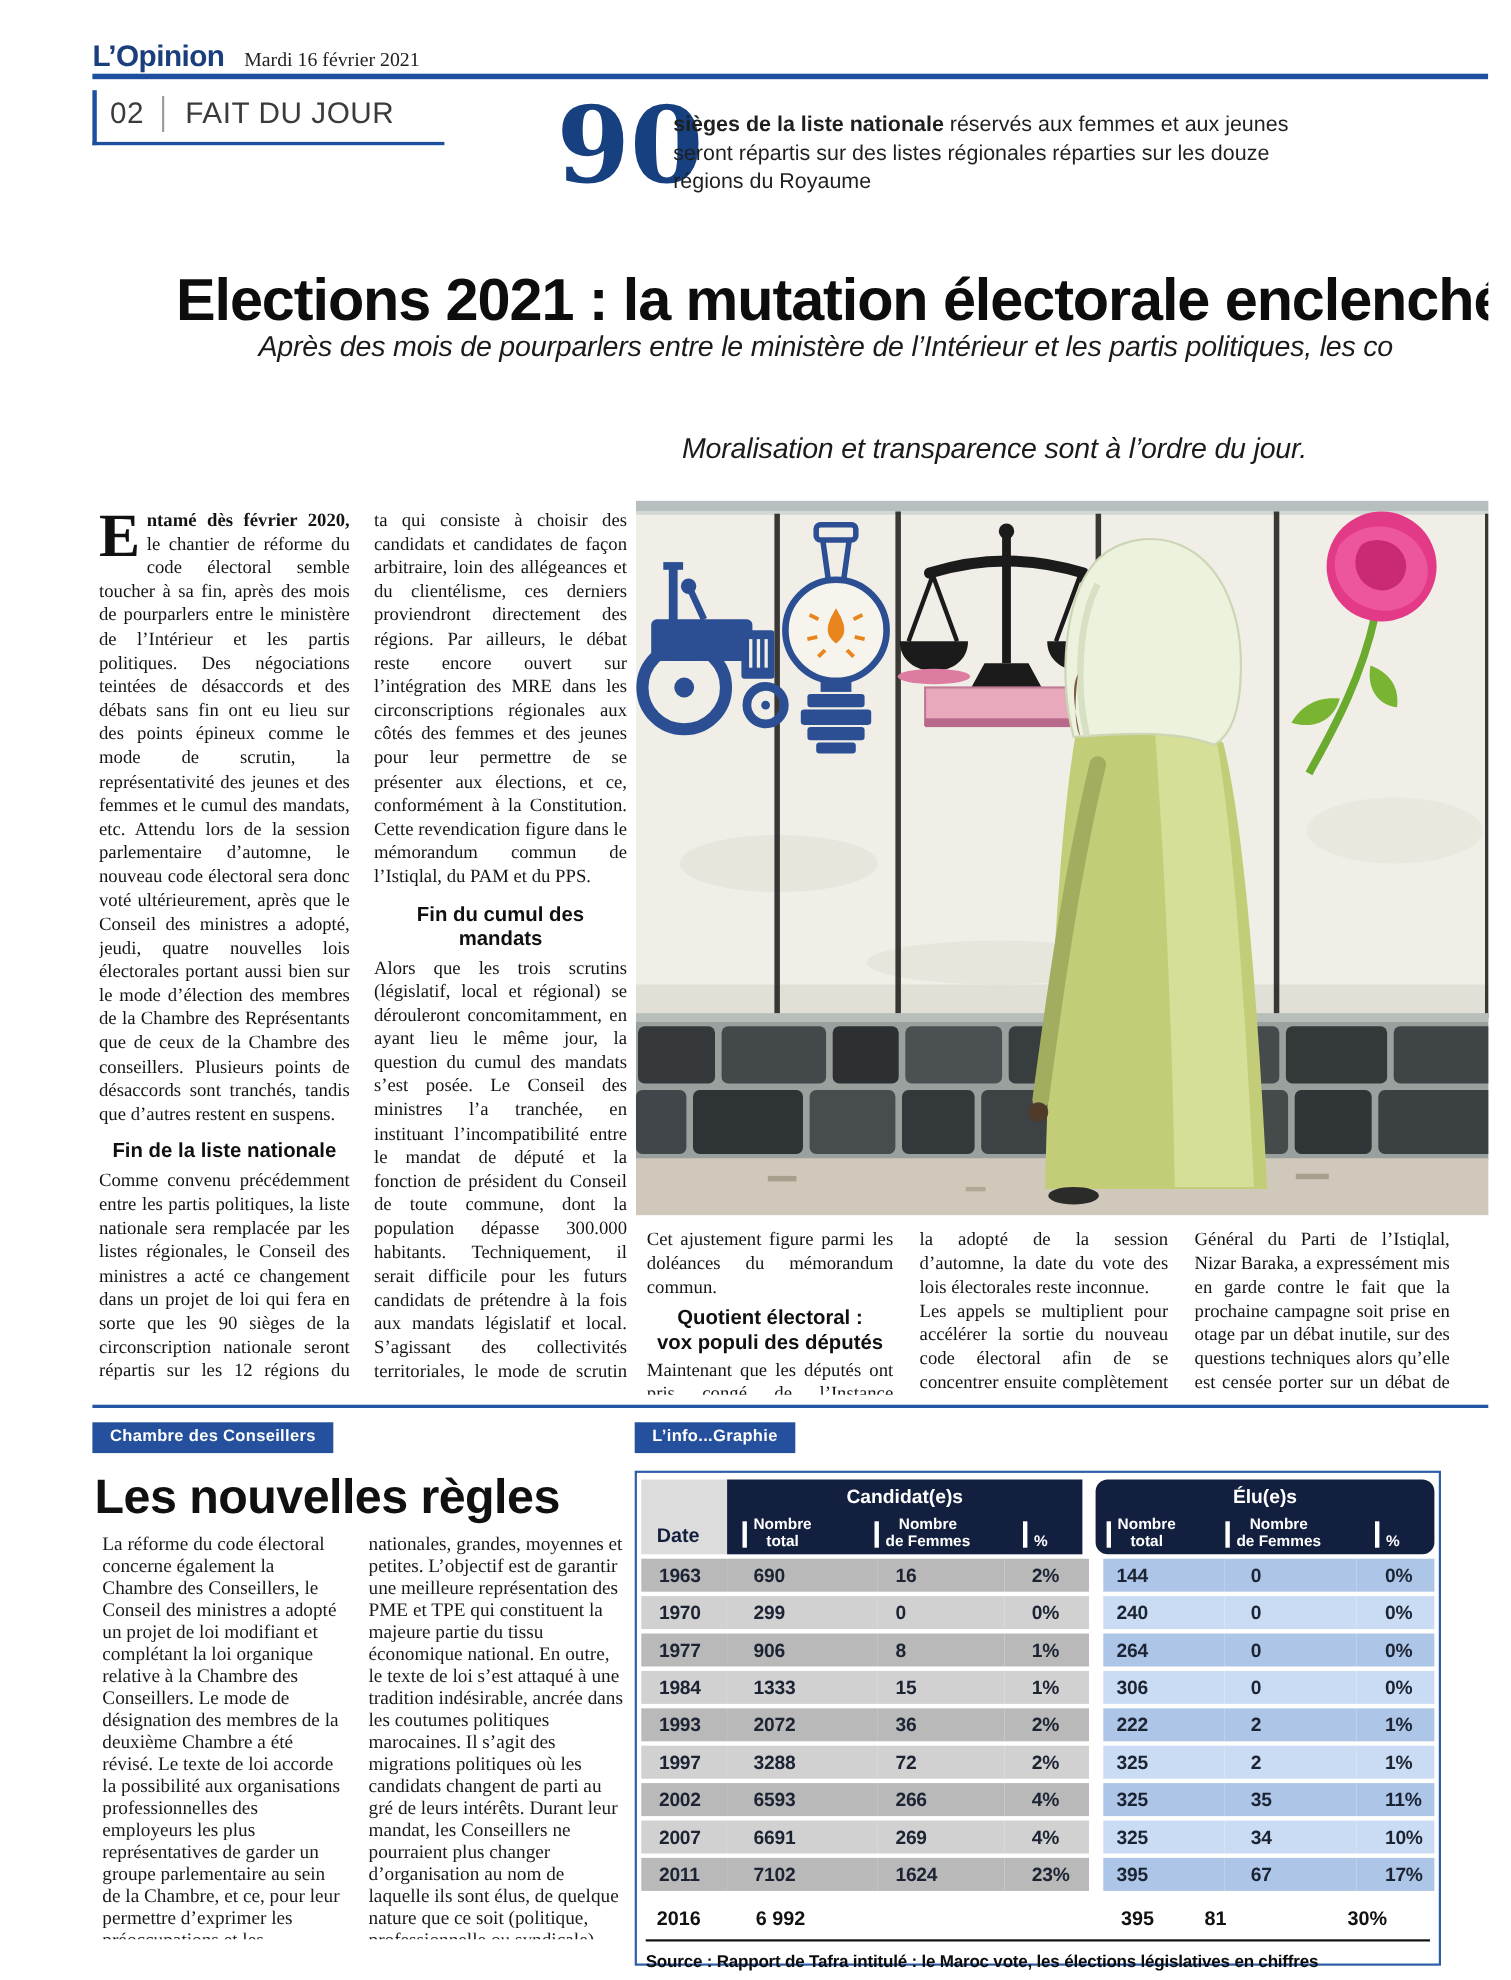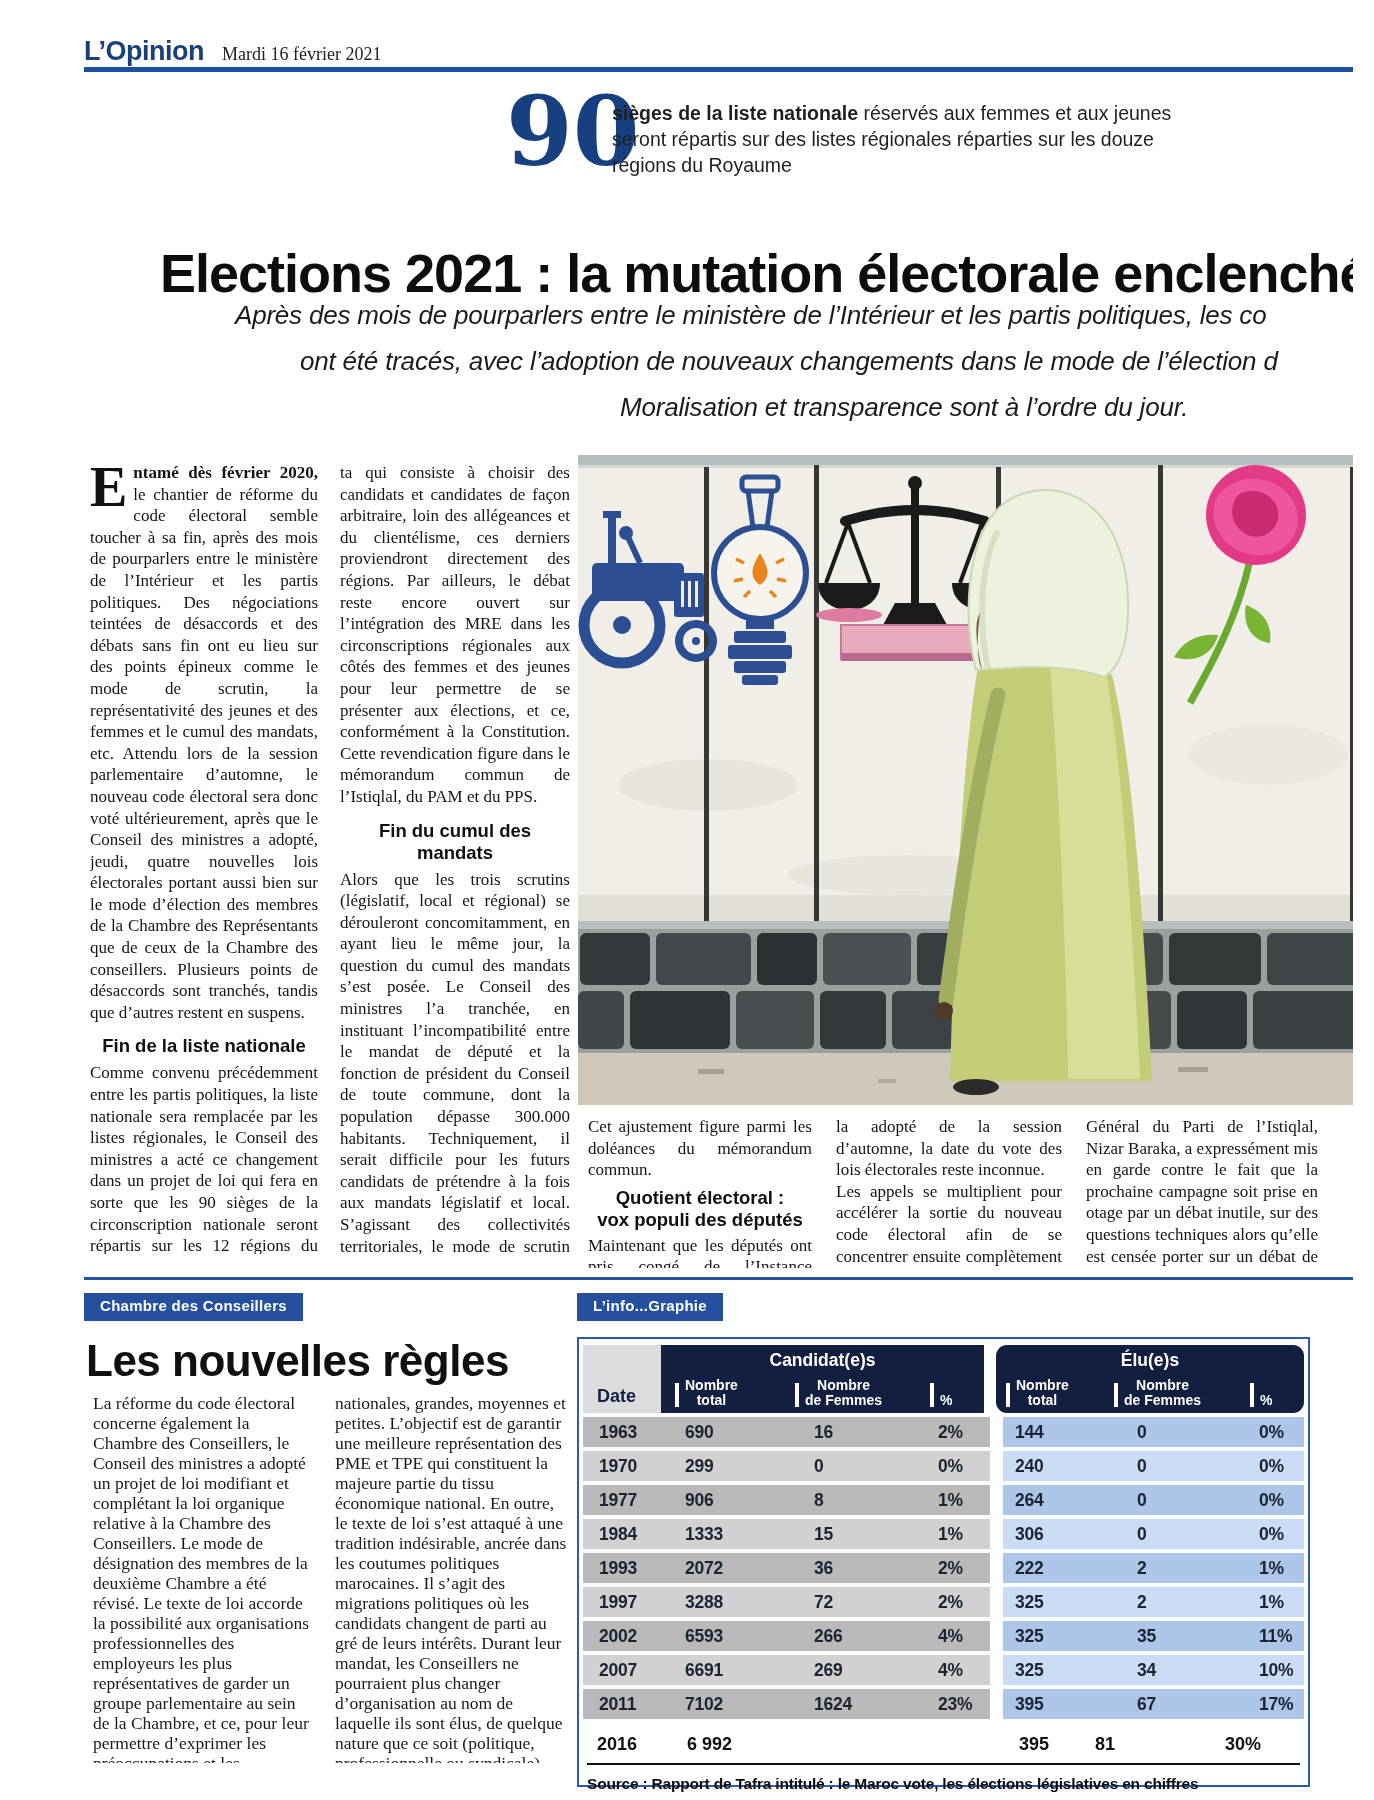--- a/index.html
+++ b/index.html
@@ -113,27 +113,27 @@
   .t-source{margin:10px 4px 0;font-weight:bold;font-size:15.5px;color:#0d0d0d;letter-spacing:-.2px;}
 </style>
 </head>
 <body>
 
 <div class="page">
 
   <div class="logo">L’Opinion</div>
   <div class="issue-date">Mardi 16 février 2021</div>
   <div class="top-rule"></div>
+  <div class="section-label"><span>02</span><span class="sep">│</span><span>FAIT DU JOUR</span></div>
 
   <div class="stat-number">90</div>
   <div class="stat-text"><span class="b">sièges de la liste nationale</span><span> réservés aux femmes et aux jeunes seront répartis sur des listes régionales réparties sur les douze régions du Royaume</span></div>
 
   <h1 class="headline">Elections 2021 : la mutation électorale enclenchée</h1>
   <div class="deck deck1">Après des mois de pourparlers entre le ministère de l’Intérieur et les partis politiques, les co</div>
-  <div class="deck deck2">ont été tracés, avec l’adoption de nouveaux changements dans le mode de l’élection d</div>
   <div class="deck deck3">Moralisation et transparence sont à l’ordre du jour.</div>
 
   <div class="col col1">
     <p class="lead"><span class="dropcap">E</span><b>ntamé dès février 2020,</b><span> le chantier de réforme du code électoral semble toucher à sa fin, après des mois de pourparlers entre le ministère de l’Intérieur et les partis politiques. Des négociations teintées de désaccords et des débats sans fin ont eu lieu sur des points épineux comme le mode de scrutin, la représentativité des jeunes et des femmes et le cumul des mandats, etc. Attendu lors de la session parlementaire d’automne, le nouveau code électoral sera donc voté ultérieurement, après que le Conseil des ministres a adopté, jeudi, quatre nouvelles lois électorales portant aussi bien sur le mode d’élection des membres de la Chambre des Représentants que de ceux de la Chambre des conseillers. Plusieurs points de désaccords sont tranchés, tandis que d’autres restent en suspens.</span></p>
     <div class="subhead">Fin de la liste nationale</div>
     <p>Comme convenu précédemment entre les partis politiques, la liste nationale sera remplacée par les listes régionales, le Conseil des ministres a acté ce changement dans un projet de loi qui fera en sorte que les 90 sièges de la circonscription nationale seront répartis sur les 12 régions du Royaume. Un changement vivement revendiqué par le Parti de l’Istiqlal dont l’objectif est de garantir un maillage territorial des femmes et des jeunes élus. Il est également question de renforcer la représentativité des femmes, qui disposent des deux tiers des sièges dans chaque liste régionale. En effet, cette réforme mettra fin au système de quo-</p>
   </div>
 
   <div class="col col2">
     <p>ta qui consiste à choisir des candidats et candidates de façon arbitraire, loin des allégeances et du clientélisme, ces derniers proviendront directement des régions. Par ailleurs, le débat reste encore ouvert sur l’intégration des MRE dans les circonscriptions régionales aux côtés des femmes et des jeunes pour leur permettre de se présenter aux élections, et ce, conformément à la Constitution. Cette revendication figure dans le mémorandum commun de l’Istiqlal, du PAM et du PPS.</p>

